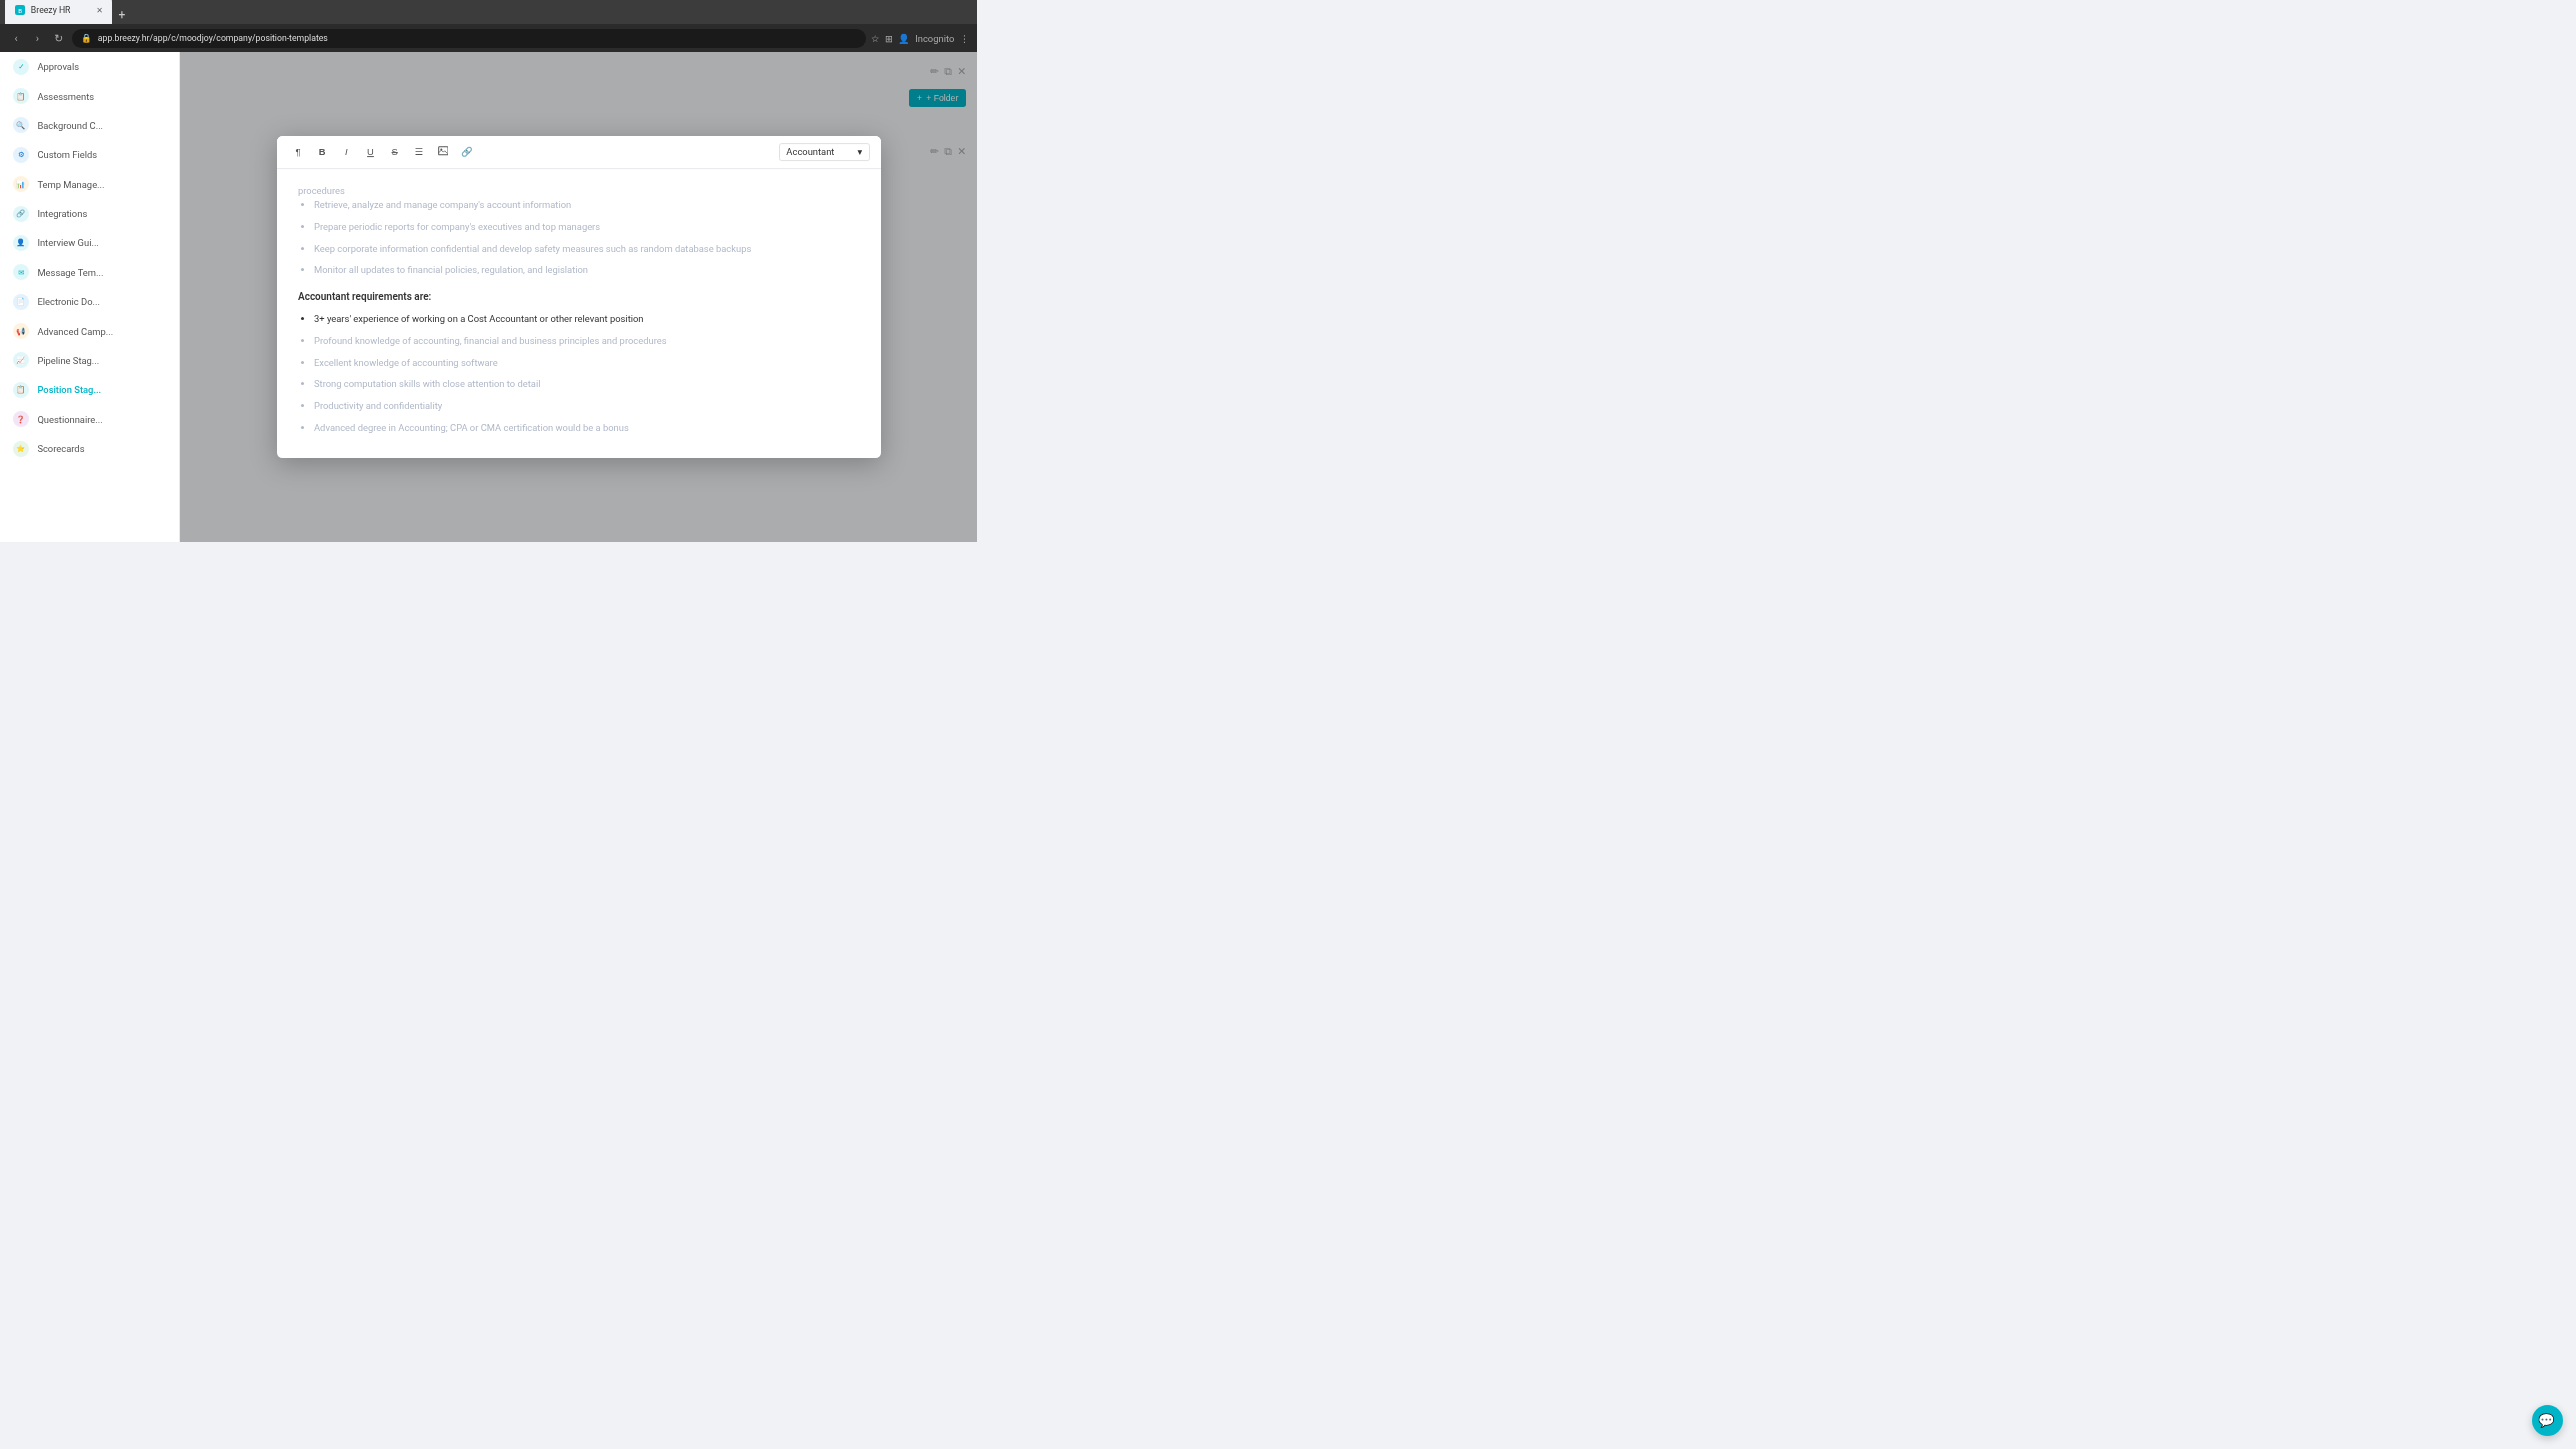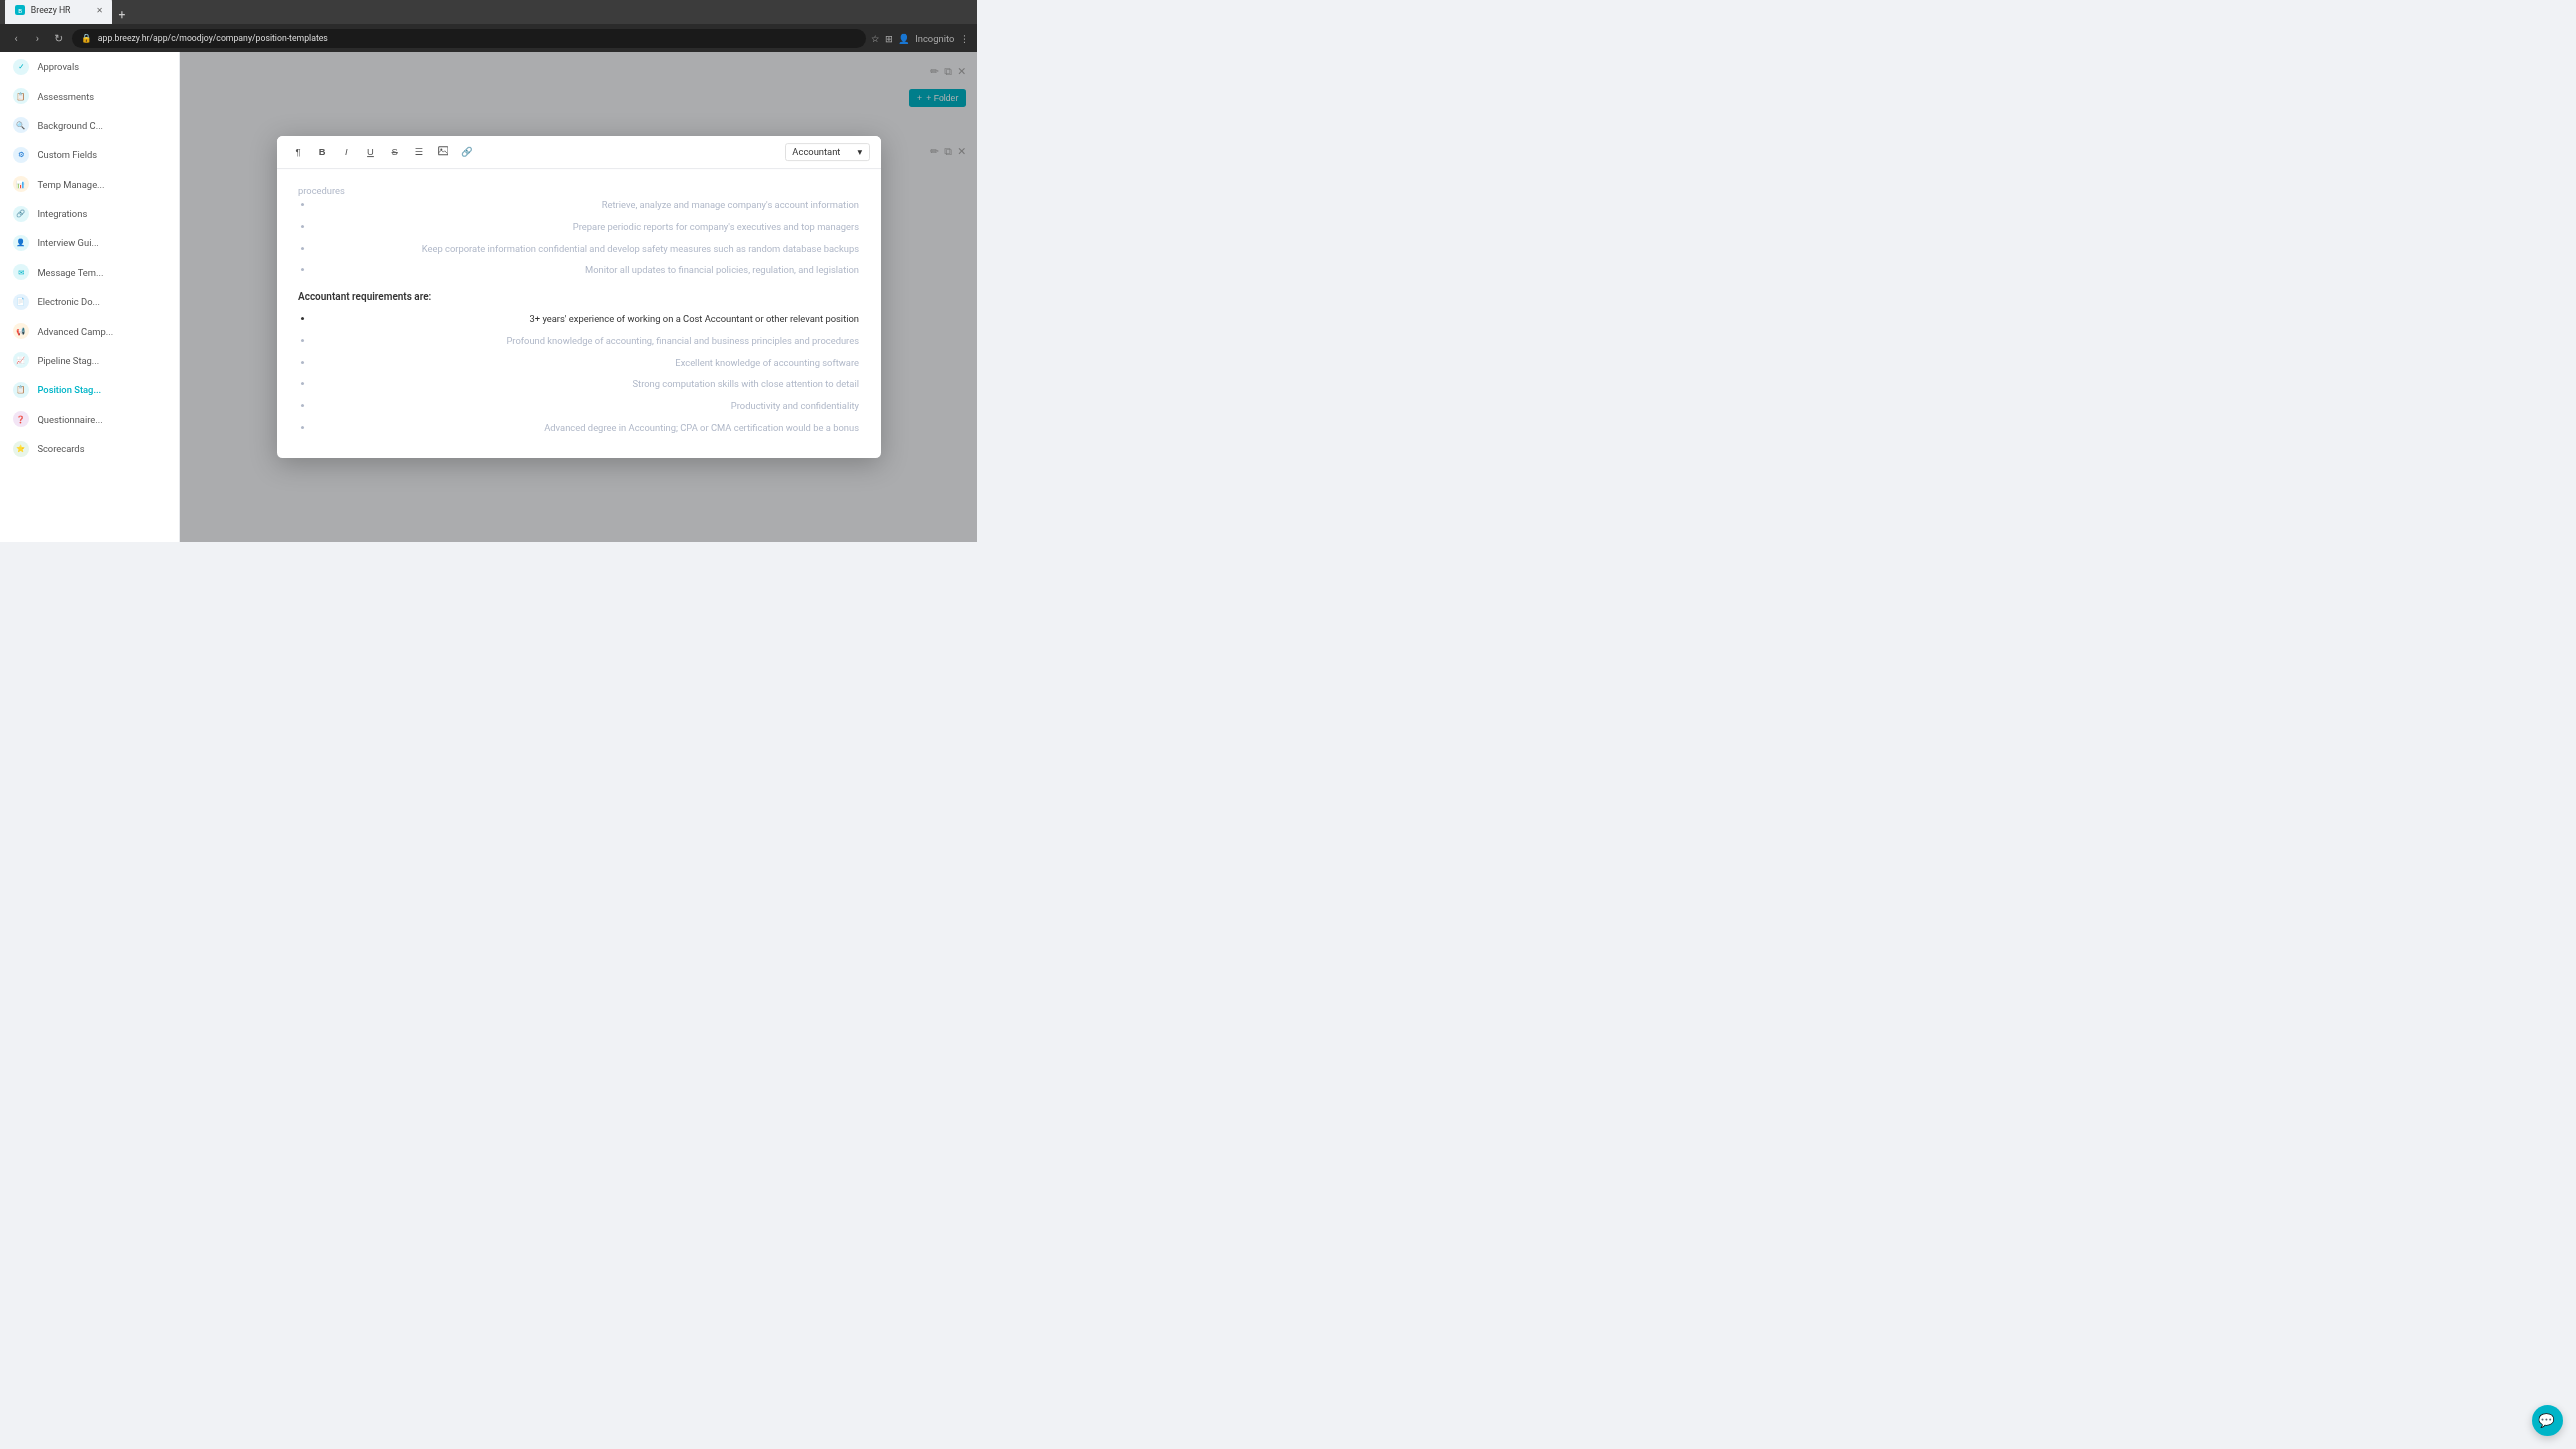--- a/index.html
+++ b/index.html
@@ -228,21 +228,21 @@
       color: #555;
       font-size: 9.4px;
       border-radius: 2px;
     }
     .toolbar-spacer { flex: 1; }
 
     
     .template-dropdown {
       display: flex;
       align-items: center;
-      gap: 17px;
+      gap: 23px;
       border: 0.7px solid #e0e0e0;
       border-radius: 2.7px;
       padding: 2.7px 6.7px;
       font-size: 9.4px;
       color: #333;
       cursor: pointer;
       background: white;
     }
 
     
@@ -254,21 +254,20 @@
 
     .modal-body ul {
       list-style: disc;
       padding-left: 16px;
     }
 
     .modal-body li {
       margin-bottom: 6.7px;
       font-size: 9.4px;
       line-height: 1.6;
-      text-align: right;
     }
 
     .modal-body li.colored { color: #b0b8c8; }
     .modal-body li.dark { color: #333; }
 
     .modal-body h3 {
       font-size: 10px;
       font-weight: 600;
       color: #333;
       margin: 13.4px 0 9.4px 0;

